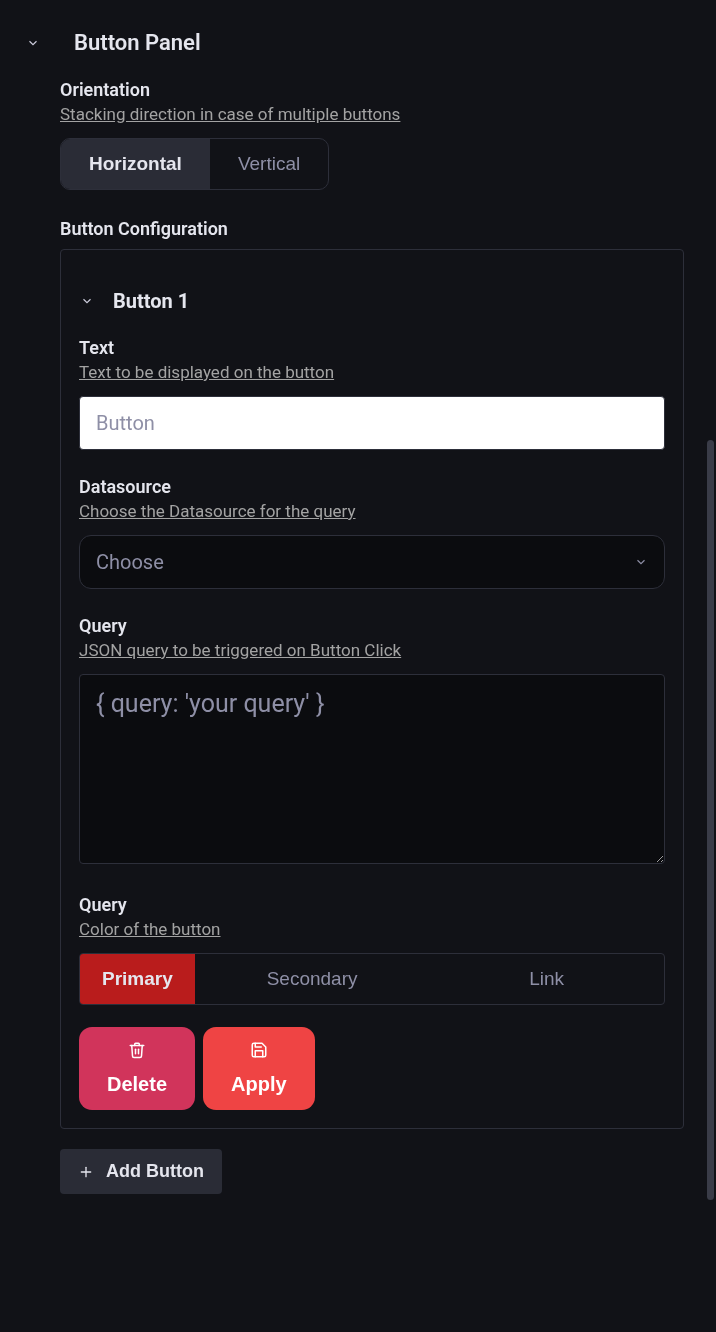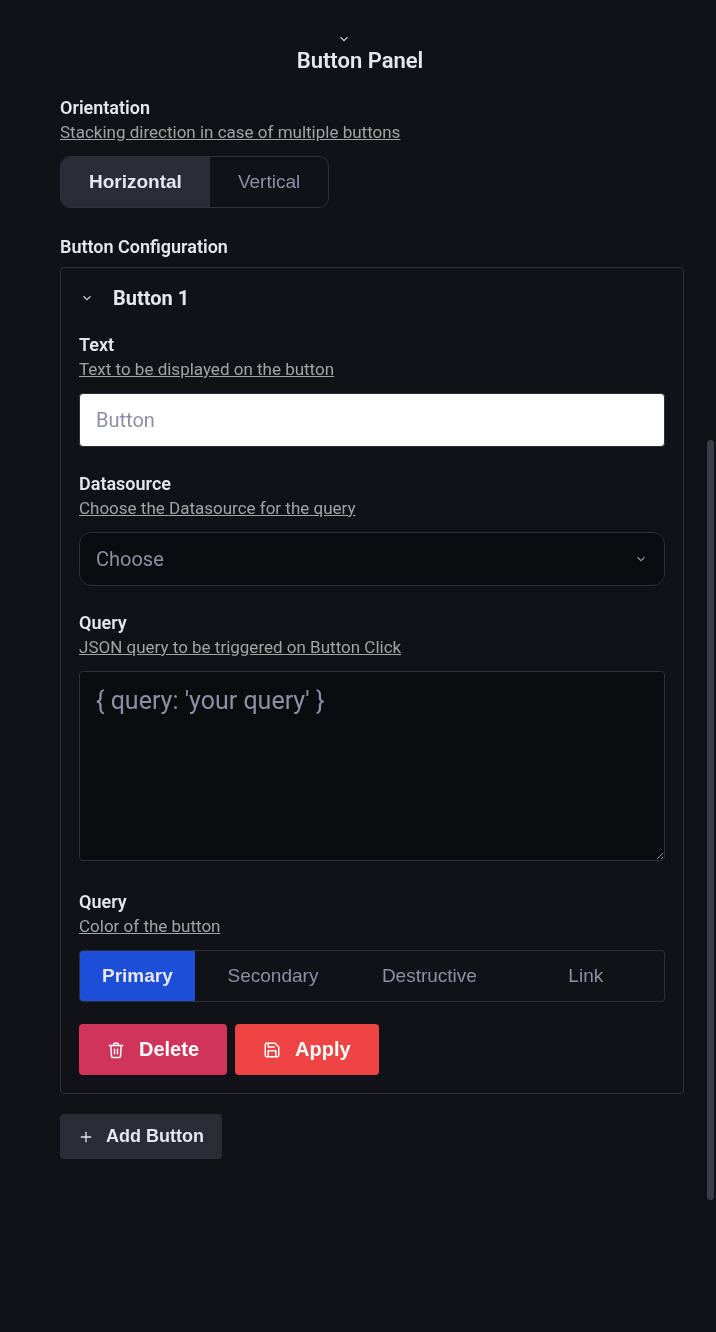--- a/index.html
+++ b/index.html
@@ -13,21 +13,20 @@
       font-family: -apple-system, BlinkMacSystemFont, "Segoe UI", Roboto, Helvetica, Arial, sans-serif;
       font-size: 16px;
       width: 716px;
       min-height: 1332px;
       padding: 20px 0;
     }
     .section-header {
       display: flex;
       align-items: center;
       padding: 10px 20px 24px 24px;
-      flex-direction: column;
     }
     .section-header .chevron {
       width: 18px;
       height: 18px;
       margin-right: 32px;
       display: flex;
       align-items: center;
       justify-content: center;
       color: #ccccdc;
     }
@@ -80,20 +79,21 @@
     }
     .config-box {
       border: 1px solid #2d2f3a;
       border-radius: 4px;
       padding: 18px;
     }
     .subsection-header {
       display: flex;
       align-items: center;
       margin-bottom: 24px;
+      margin-top: 21px;
     }
     .subsection-header .chevron {
       width: 16px;
       height: 16px;
       margin-right: 18px;
       display: flex;
       align-items: center;
       justify-content: center;
     }
     .subsection-title {
@@ -155,40 +155,41 @@
       border: none;
       color: #8e8fa6;
       font-size: 19px;
       font-weight: 500;
       padding: 14px 8px;
       cursor: pointer;
       text-align: center;
     }
     .color-btn:first-child { flex: 0 0 auto; padding-left: 22px; padding-right: 22px; }
     .color-btn.active {
-      background: #1d4ed8;
+      background: #b91c1c;
       color: #e5e6ee;
       font-weight: 700;
     }
     .action-row {
       display: flex;
       gap: 8px;
     }
     .action-btn {
       display: flex;
       align-items: center;
       justify-content: center;
       gap: 14px;
       border: none;
-      border-radius: 4px;
+      border-radius: 13px;
       font-size: 20px;
       font-weight: 700;
       padding: 14px 28px;
       cursor: pointer;
       color: #fff;
+      flex-direction: column;
     }
     .action-btn.delete {
       background: #d1345b;
     }
     .action-btn.apply {
       background: #ef4444;
     }
     .add-btn {
       display: inline-flex;
       align-items: center;
@@ -266,21 +267,20 @@
 
     <div class="field-label">Query</div>
     <div class="field-desc">JSON query to be triggered on Button Click</div>
     <textarea class="textarea" style="">{ query: 'your query' }</textarea>
 
     <div class="field-label">Query</div>
     <div class="field-desc">Color of the button</div>
     <div class="color-toggle">
       <button class="color-btn active">Primary</button>
       <button class="color-btn">Secondary</button>
-      <button class="color-btn">Destructive</button>
       <button class="color-btn">Link</button>
     </div>
 
     <div class="action-row">
       <button class="action-btn delete">
         <span>
           <svg width="18" height="18" viewBox="0 0 24 24" fill="none" stroke="currentColor" stroke-width="2" stroke-linecap="round" stroke-linejoin="round">
               <polyline points="3 6 5 6 21 6"></polyline>
               <path d="M19 6l-1 14a2 2 0 0 1-2 2H8a2 2 0 0 1-2-2L5 6"></path>
               <path d="M10 11v6"></path>

